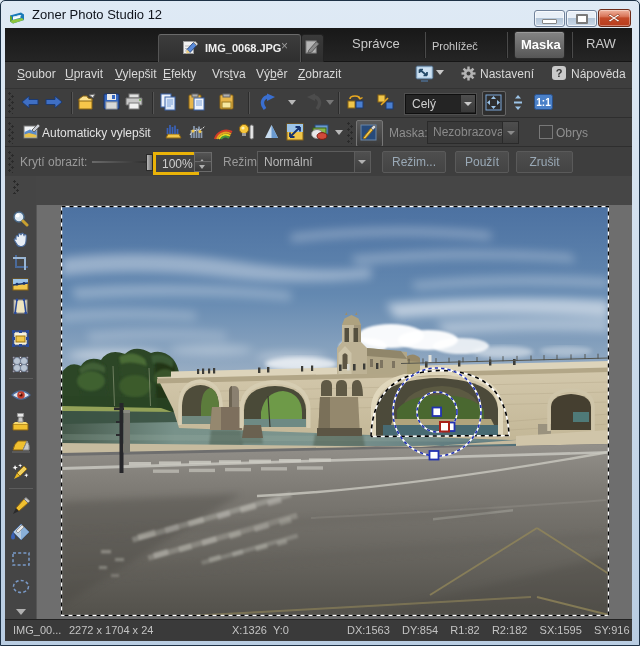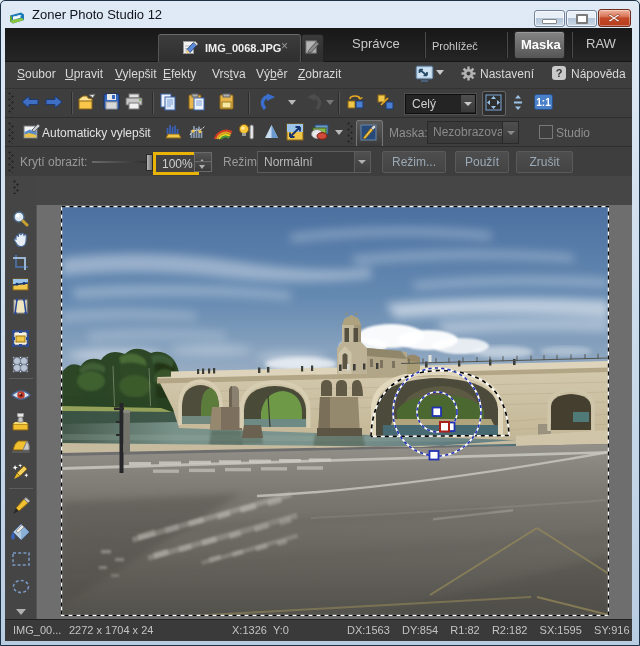--- a/index.html
+++ b/index.html
@@ -260,21 +260,21 @@
         <path d="M11 4 L14 1 L16 3 L13 6 Z" fill="#d8d8d8" stroke="#777"></path>
       </svg>
       <div class="abs" style="left:384px;top:8px;font-size:12px;color:#8f8f8f">Maska:</div>
       <div class="abs" style="left:422px;top:3px;width:75px;height:21px;background:#3a3a3a;border:1px solid #2a2a2a">
         <div class="abs" style="left:5px;top:3px;font-size:12px;color:#8a8a8a">Nezobrazovat</div>
       </div>
       <div class="abs" style="left:497px;top:3px;width:15px;height:21px;background:linear-gradient(#4e4e4e,#3c3c3c);border:1px solid #2a2a2a">
         <div class="abs" style="left:4px;top:9px;width:0;height:0;border:4px solid transparent;border-top:4px solid #8a8a8a"></div>
       </div>
       <div class="abs" style="left:534px;top:7px;width:12px;height:12px;border:1px solid #787878;background:#3e3e3e"></div>
-      <div class="abs" style="left:551px;top:8px;font-size:12px;color:#8f8f8f">Studio</div>
+      <div class="abs" style="left:551px;top:8px;font-size:12px;color:#8f8f8f">Obrys</div>
     </div>
 
     <div id="toolbar3" class="abs">
       <div class="abs grip" style="left:3px;top:4px"></div>
       <div class="abs" style="left:15px;top:8px;font-size:12px;color:#9a9a9a">Krytí obrazit:</div>
       <div class="abs" style="left:87px;top:14px;width:56px;height:2px;background:linear-gradient(90deg,#6a6a6a,#2e2e2e)"></div>
       <div class="abs" style="left:141px;top:7px;width:5px;height:15px;background:linear-gradient(90deg,#b8b8b8,#6e6e6e);border:1px solid #2a2a2a"></div>
       <div class="abs" style="left:148px;top:5px;width:40px;height:17px;background:#424242;border:3px solid #eab308">
         <div class="abs" style="left:6px;top:2px;font-size:12px;color:#cfcfcf">100%</div>
       </div>

